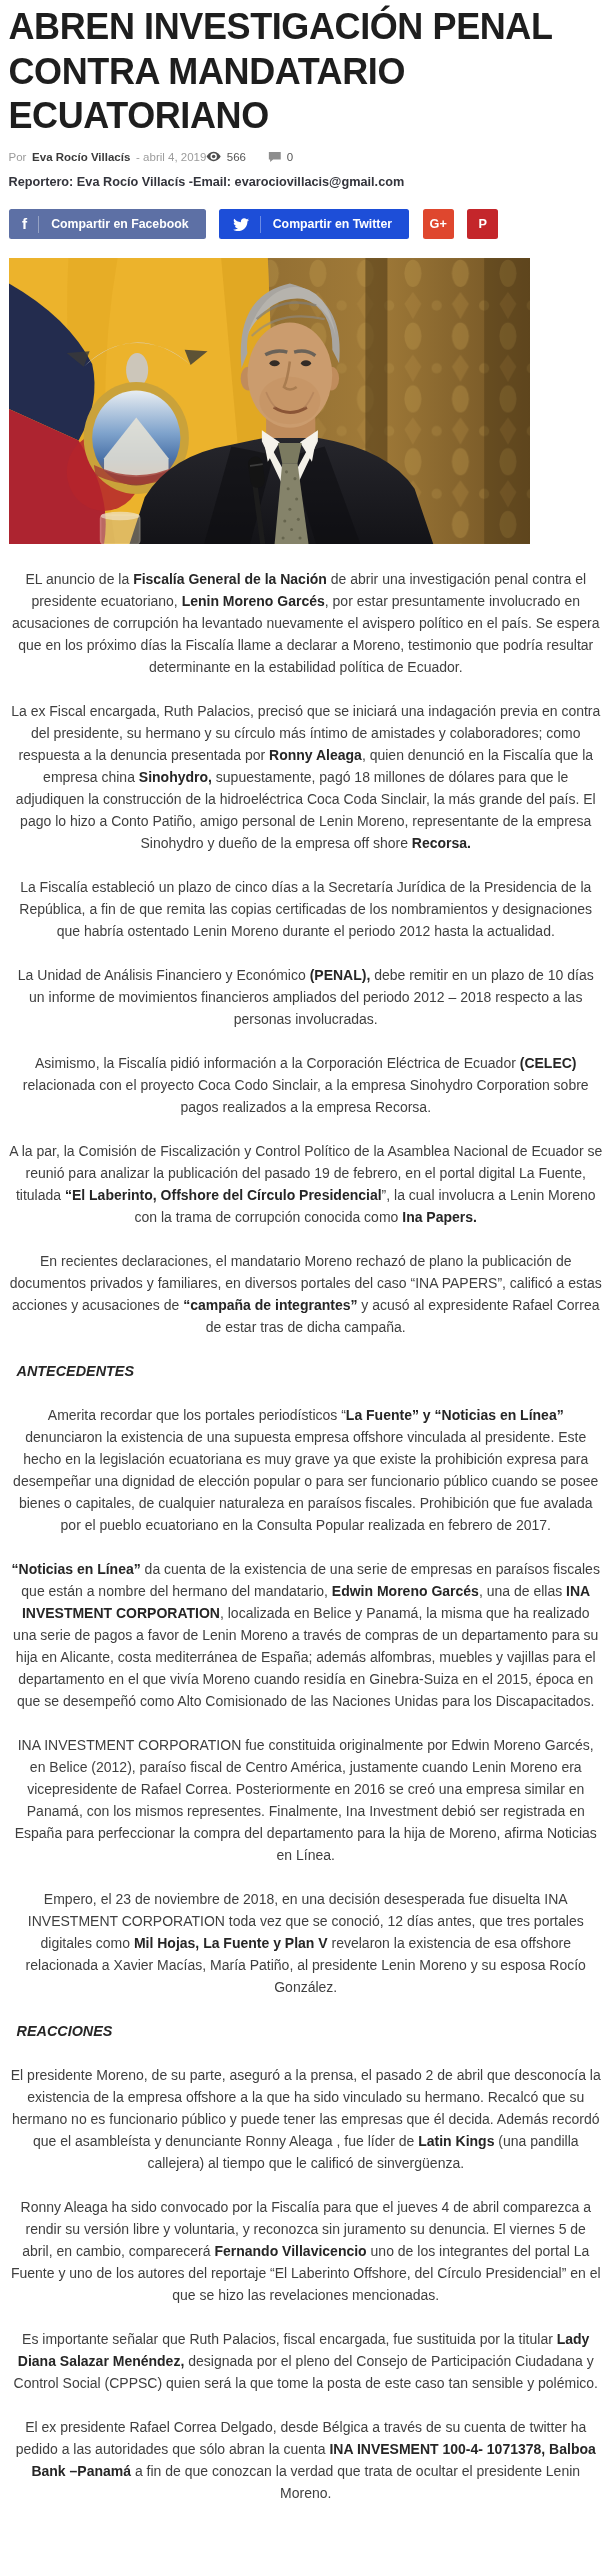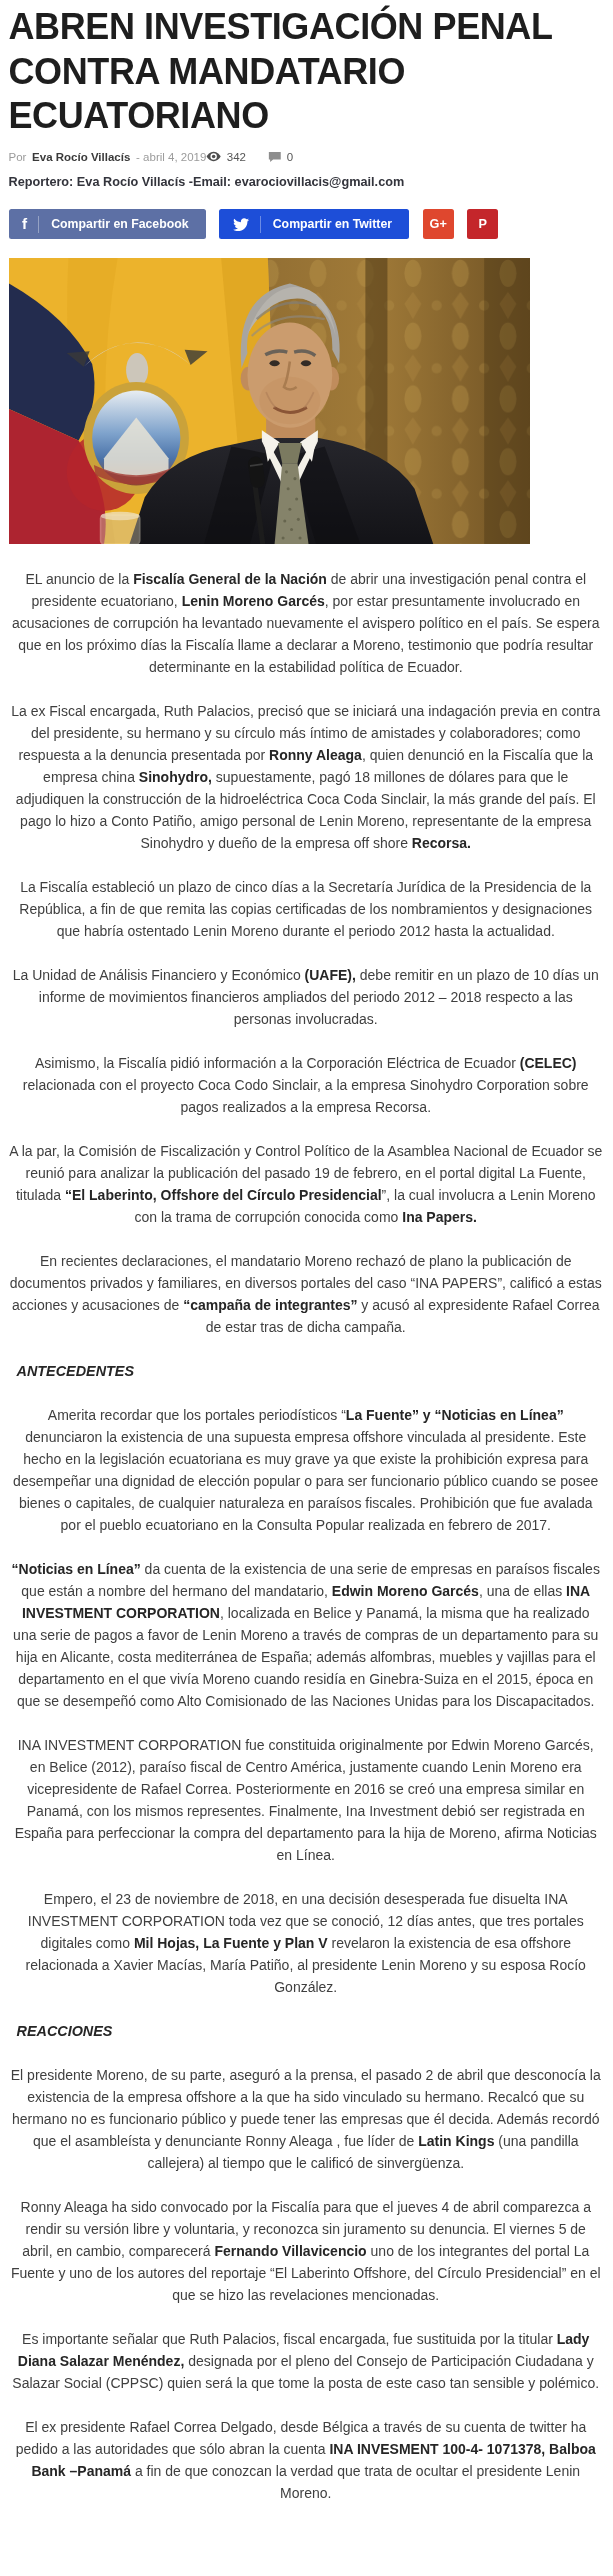--- a/index.html
+++ b/index.html
@@ -59,21 +59,21 @@
       <span>abril 4, 2019</span>
     </div>
     <div class="stats">
       <span class="stat">
         <span>
           <svg width="15.3" height="11" viewBox="0 0 18 13">
               <path d="M9 1C4.5 1 1.4 5 0.7 6.5 1.4 8 4.5 12 9 12s7.6-4 8.3-5.5C16.6 5 13.5 1 9 1zm0 9.3A3.8 3.8 0 1 1 9 2.7a3.8 3.8 0 0 1 0 7.6z" fill="#4d4d4d"></path>
               <circle cx="9" cy="6.5" r="2.1" fill="#4d4d4d"></circle>
             </svg>
         </span>
-        <span>342</span>
+        <span>566</span>
       </span>
       <span class="stat">
         <span>
           <svg width="13.6" height="12" viewBox="0 0 16 14">
               <path d="M1 1h14v9H6l-3.5 3v-3H1z" fill="#8d8d8d"></path>
             </svg>
         </span>
         <span>0</span>
       </span>
     </div>
@@ -207,30 +207,30 @@
         <rect x="108" y="303" width="46" height="34" rx="4" fill="#cfc3a8" opacity="0.5" stroke="#efe6cf" stroke-width="2"></rect>
         <ellipse cx="131" cy="304" rx="23" ry="5" fill="#efe6cf" opacity="0.8"></ellipse>
       </g>
     </svg>
   </figure>
 
   <div class="article-body">
       <p class="para"><span>EL anuncio de la </span><b>Fiscalía General de la Nación</b><span> de abrir una investigación penal contra el presidente ecuatoriano, </span><b>Lenin Moreno Garcés</b><span>, por estar presuntamente involucrado en acusaciones de corrupción ha levantado nuevamente el avispero político en el país. Se espera que en los próximo días la Fiscalía llame a declarar a Moreno, testimonio que podría resultar determinante en la estabilidad política de Ecuador.</span></p>
       <p class="para"><span>La ex Fiscal encargada, Ruth Palacios, precisó que se iniciará una indagación previa en contra del presidente, su hermano y su círculo más íntimo de amistades y colaboradores; como respuesta a la denuncia presentada por </span><b>Ronny Aleaga</b><span>,  quien  denunció en la Fiscalía que la empresa china </span><b>Sinohydro,</b><span> supuestamente, pagó 18 millones de dólares para que le adjudiquen la construcción de la hidroeléctrica Coca Coda Sinclair, la más grande del país. El pago lo hizo a Conto Patiño, amigo personal de Lenin Moreno, representante de la empresa Sinohydro y dueño de la empresa off shore </span><b>Recorsa.</b></p>
       <p class="para"><span>La Fiscalía estableció un plazo de cinco días a la Secretaría Jurídica de la Presidencia de la República, a fin de que remita las copias certificadas de los nombramientos y designaciones que habría ostentado Lenin Moreno durante el periodo 2012 hasta la actualidad.</span></p>
-      <p class="para"><span>La Unidad de Análisis Financiero y Económico </span><b>(UAFE),</b><span>  debe remitir en un plazo de 10 días un informe de movimientos financieros ampliados del periodo 2012 – 2018 respecto a las personas involucradas.</span></p>
+      <p class="para"><span>La Unidad de Análisis Financiero y Económico </span><b>(PENAL),</b><span>  debe remitir en un plazo de 10 días un informe de movimientos financieros ampliados del periodo 2012 – 2018 respecto a las personas involucradas.</span></p>
       <p class="para"><span>Asimismo, la Fiscalía pidió información a la Corporación Eléctrica de Ecuador </span><b>(CELEC)</b><span> relacionada con el proyecto Coca Codo Sinclair, a la empresa Sinohydro Corporation sobre pagos realizados a la empresa Recorsa.</span></p>
       <p class="para"><span>A la par, la Comisión de Fiscalización y Control Político de la Asamblea Nacional de Ecuador se reunió para analizar la publicación del pasado 19 de febrero, en el portal digital La Fuente, titulada </span><b>“El Laberinto, Offshore del Círculo Presidencial</b><span>”, la cual involucra a Lenin Moreno con la trama de corrupción conocida como </span><b>Ina Papers.</b></p>
       <p class="para"><span>En recientes declaraciones, el mandatario Moreno rechazó de plano la publicación de documentos privados y familiares, en diversos portales del caso “INA PAPERS”, calificó a estas acciones y acusaciones de </span><b>“campaña de integrantes”</b><span> y acusó al expresidente Rafael Correa de estar tras de dicha campaña.</span></p>
       <h4 class="section-heading"><b>ANTECEDENTES</b></h4>
       <p class="para"><span>Amerita recordar que los portales periodísticos “</span><b>La Fuente” y “Noticias en Línea”</b><span> denunciaron la existencia de una supuesta empresa offshore vinculada al presidente. Este hecho en la legislación ecuatoriana es muy grave ya que existe la prohibición expresa para desempeñar una dignidad de elección popular o para ser funcionario público cuando se posee bienes o capitales, de cualquier naturaleza en paraísos fiscales. Prohibición que fue avalada por el pueblo ecuatoriano en la Consulta Popular realizada en febrero de 2017.</span></p>
       <p class="para"><b>“Noticias en Línea”</b><span> da cuenta de la existencia de una serie de empresas en paraísos fiscales que están a nombre del hermano del mandatario, </span><b>Edwin Moreno Garcés</b><span>, una de ellas </span><b>INA INVESTMENT CORPORATION</b><span>, localizada en Belice y Panamá, la misma que ha realizado una serie de pagos a favor de Lenin Moreno a través de compras de un departamento para su hija en Alicante, costa mediterránea de España; además alfombras, muebles y vajillas para el departamento en el que vivía Moreno cuando residía en Ginebra-Suiza en el 2015, época en que se desempeñó como Alto Comisionado de las Naciones Unidas para los Discapacitados.</span></p>
       <p class="para"><span>INA INVESTMENT CORPORATION fue constituida originalmente por Edwin Moreno Garcés, en Belice (2012), paraíso fiscal de Centro América, justamente cuando Lenin Moreno era vicepresidente de Rafael Correa. Posteriormente en 2016 se creó una empresa similar en Panamá, con los mismos representes. Finalmente, Ina Investment debió ser registrada en España para perfeccionar la compra del departamento para la hija de Moreno, afirma Noticias en Línea.</span></p>
       <p class="para"><span>Empero, el 23 de noviembre de 2018, en una decisión desesperada fue disuelta INA INVESTMENT CORPORATION toda vez que se conoció, 12 días antes,  que tres portales digitales como </span><b>Mil Hojas, La Fuente y Plan V</b><span> revelaron la existencia de esa offshore relacionada a Xavier Macías, María Patiño, al presidente Lenin Moreno y su esposa Rocío González.</span></p>
       <h4 class="section-heading"><b>REACCIONES</b></h4>
       <p class="para"><span>El  presidente Moreno, de su parte, aseguró a la prensa, el pasado 2 de abril que desconocía la existencia de la empresa offshore a la que ha sido vinculado su hermano. Recalcó que su hermano no es funcionario público y puede tener las empresas que él decida. Además  recordó que  el asambleísta y denunciante  Ronny  Aleaga , fue líder de </span><b>Latin Kings</b><span> (una pandilla callejera) al tiempo que le calificó de sinvergüenza.</span></p>
       <p class="para"><span>Ronny Aleaga ha sido convocado por la Fiscalía para que el jueves 4 de abril  comparezca a rendir su versión libre y voluntaria, y reconozca sin juramento su denuncia. El viernes 5 de  abril, en cambio, comparecerá </span><b>Fernando Villavicencio</b><span> uno de los integrantes del portal La Fuente y uno de los autores  del reportaje “El Laberinto Offshore, del Círculo Presidencial” en el que se hizo las revelaciones mencionadas.</span></p>
-      <p class="para"><span>Es importante señalar que Ruth Palacios, fiscal encargada, fue sustituida por la titular </span><b>Lady Diana Salazar Menéndez,</b><span> designada por el pleno del Consejo de Participación Ciudadana y Salazar Social (CPPSC) quien será la que  tome la posta de este caso tan sensible y polémico.</span></p>
+      <p class="para"><span>Es importante señalar que Ruth Palacios, fiscal encargada, fue sustituida por la titular </span><b>Lady Diana Salazar Menéndez,</b><span> designada por el pleno del Consejo de Participación Ciudadana y Control Social (CPPSC) quien será la que  tome la posta de este caso tan sensible y polémico.</span></p>
       <p class="para"><span>El ex presidente Rafael Correa Delgado, desde Bélgica a través de su cuenta de twitter ha pedido a las autoridades que sólo abran la cuenta </span><b>INA INVESMENT 100-4- 1071378, Balboa Bank –Panamá</b><span> a fin de que conozcan la verdad que trata de ocultar el presidente Lenin Moreno.</span></p>
     </div>
 
 </div>
 
 
 </body></html>

